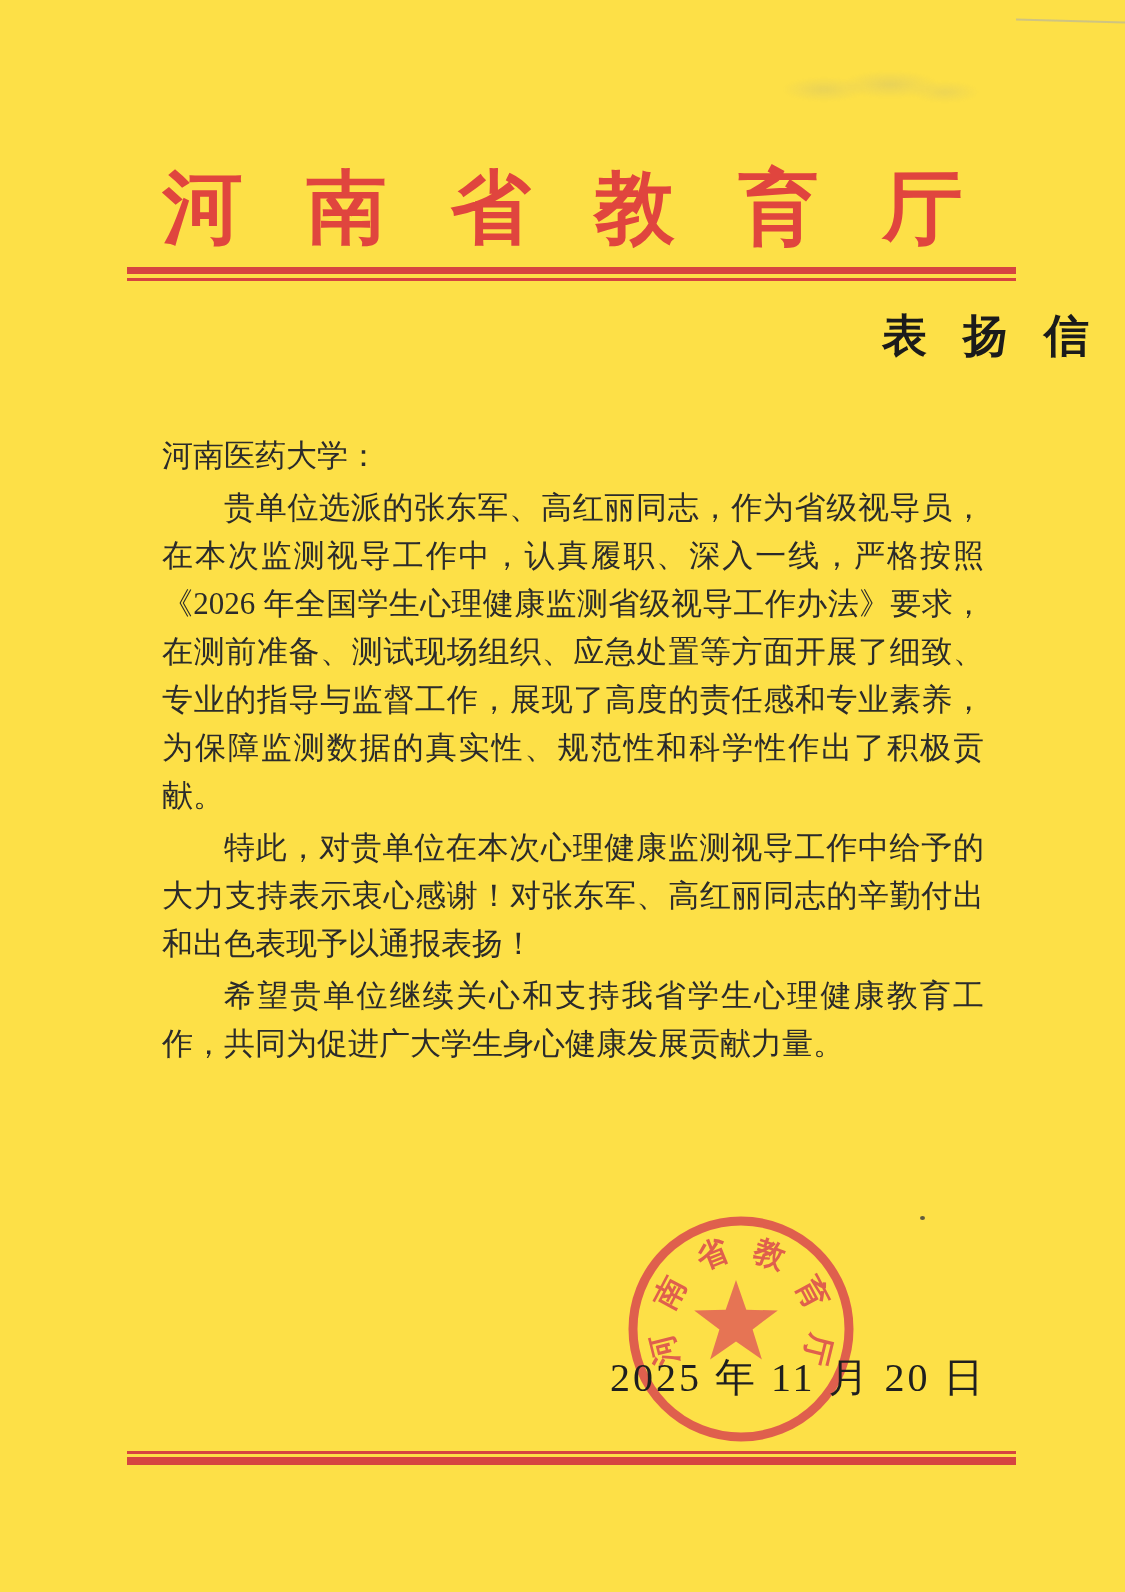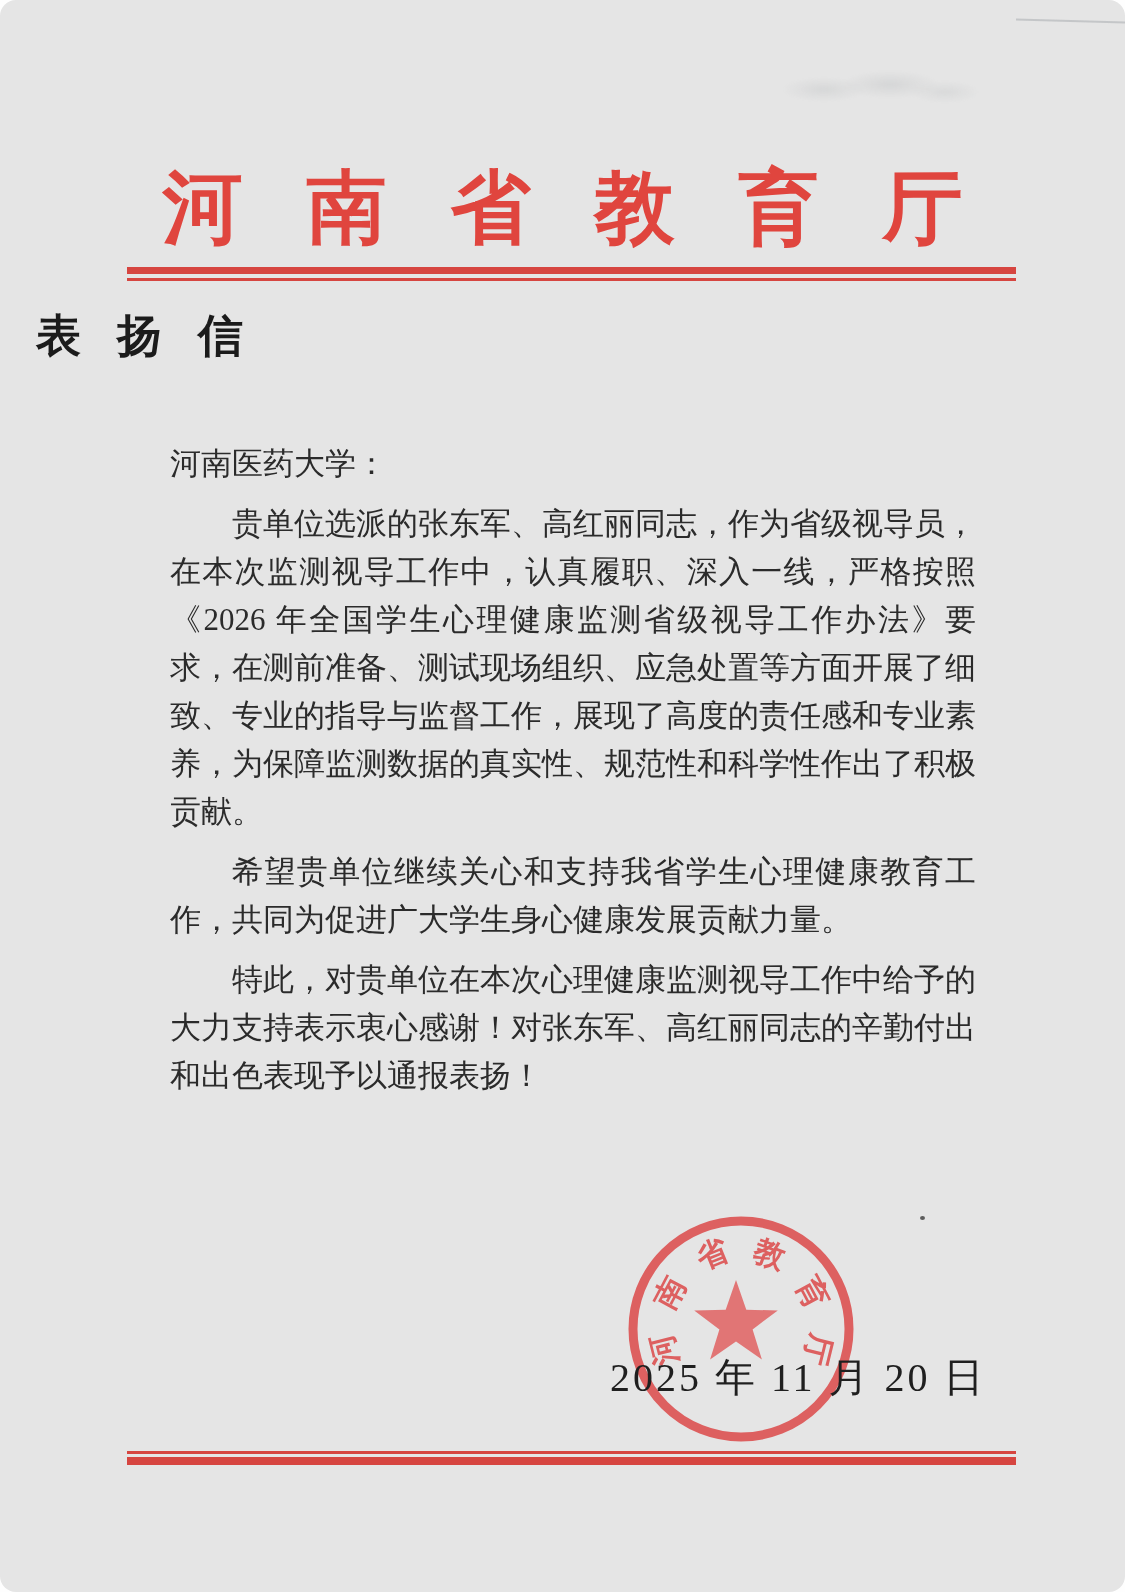--- a/index.html
+++ b/index.html
@@ -1,21 +1,21 @@
 <!DOCTYPE html>
 <html lang="zh"><head>
 <meta charset="utf-8">
 <style>
   html, body { margin: 0; padding: 0; background: #ffffff; }
   body {
     width: 1125px; height: 1592px; position: relative; overflow: hidden;
     font-family: "Liberation Serif", "DejaVu Serif", serif;
     background: #fefefe;
   }
-  .page { position: absolute; inset: 0; background: #e5e5e5; border-radius: 16px; }
+  .page { position: absolute; inset: 0; background: #fde047; }
 
   
   .letterhead {
     position: absolute; top: 158px; left: 0; width: 100%;
     margin: 0; text-align: center;
     font-size: 80px; line-height: 100px; font-weight: bold;
     color: #e0453e; letter-spacing: 64px; padding-left: 64px;
     box-sizing: border-box; white-space: nowrap;
   }
   .rule { position: absolute; left: 127px; width: 889px; }
@@ -24,33 +24,33 @@
   .rule-top .bar-gap   { height: 4px; }
   .rule-top .bar-thin  { height: 3px; background: #d64540; }
   .rule-bottom { top: 1451px; }
   .rule-bottom .bar-thin  { height: 3px; background: #d64540; }
   .rule-bottom .bar-gap   { height: 3px; }
   .rule-bottom .bar-thick { height: 8px; background: #d64540; }
 
   
   .doc-title {
     position: absolute; top: 312px; left: 0; width: 100%;
-    margin: 0; text-align: left;
+    margin: 0; text-align: right;
     font-size: 45px; line-height: 48px; font-weight: 600;
     color: #1b1b1b; letter-spacing: 36px; padding-left: 36px;
     box-sizing: border-box; white-space: nowrap;
   }
 
   
   .letter-body {
     position: absolute; left: 158px; top: 428px; width: 830px;
     font-size: 31px; line-height: 48px; color: #2b2b2b;
     text-align: justify; text-justify: inter-character;
   }
-  .letter-body p { margin: 12px; }
+  .letter-body p { margin: 4px; }
   .salutation { text-indent: 0; }
   .para { text-indent: 2em; }
   .closing { text-indent: 1.55em; }
 
   
   .seal { position: absolute; left: 624px; top: 1212px; width: 234px; height: 234px; z-index: 2; opacity: 0.88; }
   .seal-text { font-family: "Liberation Serif", "DejaVu Serif", serif; font-size: 31px; font-weight: 600; fill: #dc4e4e; }
   .letter-date {
     position: absolute; left: 610px; top: 1360px; z-index: 3;
     font-size: 40px; line-height: 36px; color: #1f1f1f; letter-spacing: 3px; white-space: nowrap;
@@ -89,22 +89,22 @@
     <div class="bar-thick"></div>
     <div class="bar-gap"></div>
     <div class="bar-thin"></div>
   </div>
 
   <h2 class="doc-title">表扬信</h2>
 
   <div class="letter-body">
     <p class="salutation">河南医药大学：</p>
     <p class="para">贵单位选派的张东军、高红丽同志，作为省级视导员，在本次监测视导工作中，认真履职、深入一线，严格按照 《2026 年全国学生心理健康监测省级视导工作办法》要求，在测前准备、测试现场组织、应急处置等方面开展了细致、专业的指导与监督工作，展现了高度的责任感和专业素养，为保障监测数据的真实性、规范性和科学性作出了积极贡献。</p>
+    <p class="para">特此，对贵单位在本次心理健康监测视导工作中给予的大力支持表示衷心感谢！对张东军、高红丽同志的辛勤付出和出色表现予以通报表扬！</p>
     <p class="para">希望贵单位继续关心和支持我省学生心理健康教育工作，共同为促进广大学生身心健康发展贡献力量。</p>
-    <p class="para">特此，对贵单位在本次心理健康监测视导工作中给予的大力支持表示衷心感谢！对张东军、高红丽同志的辛勤付出和出色表现予以通报表扬！</p>
   </div>
 
   <svg class="seal" viewBox="0 0 234 234" xmlns="http://www.w3.org/2000/svg">
     <circle cx="117" cy="117" r="108" fill="none" stroke="#dc4e4e" stroke-width="9"></circle>
     <path d="M112,68 L122.3,97.8 L153.8,98.4 L128.6,117.4 L137.9,147.6 L112,129.5 L86.1,147.6 L95.4,117.4 L70.2,98.4 L101.7,97.8 Z" fill="#e05858" opacity="0.9"></path>
     <text class="seal-text" text-anchor="middle" dominant-baseline="central" transform="translate(39.7,137.7) rotate(-104)">河</text>
     <text class="seal-text" text-anchor="middle" dominant-baseline="central" transform="translate(45.7,80.7) rotate(-62)">南</text>
     <text class="seal-text" text-anchor="middle" dominant-baseline="central" transform="translate(88.3,42.3) rotate(-22)">省</text>
     <text class="seal-text" text-anchor="middle" dominant-baseline="central" transform="translate(145.7,42.3) rotate(20)">教</text>
     <text class="seal-text" text-anchor="middle" dominant-baseline="central" transform="translate(188.3,80.7) rotate(62)">育</text>

